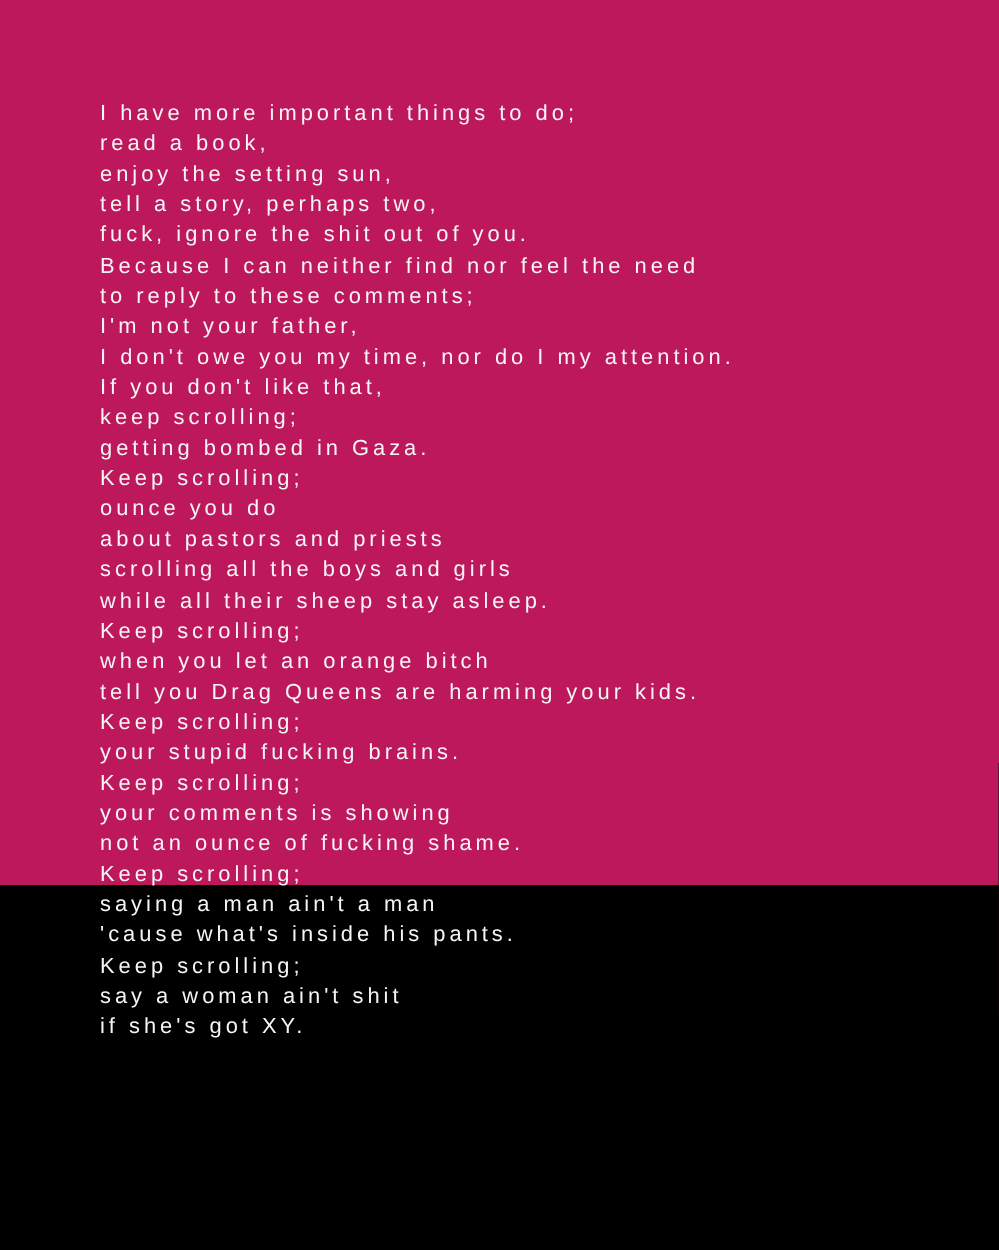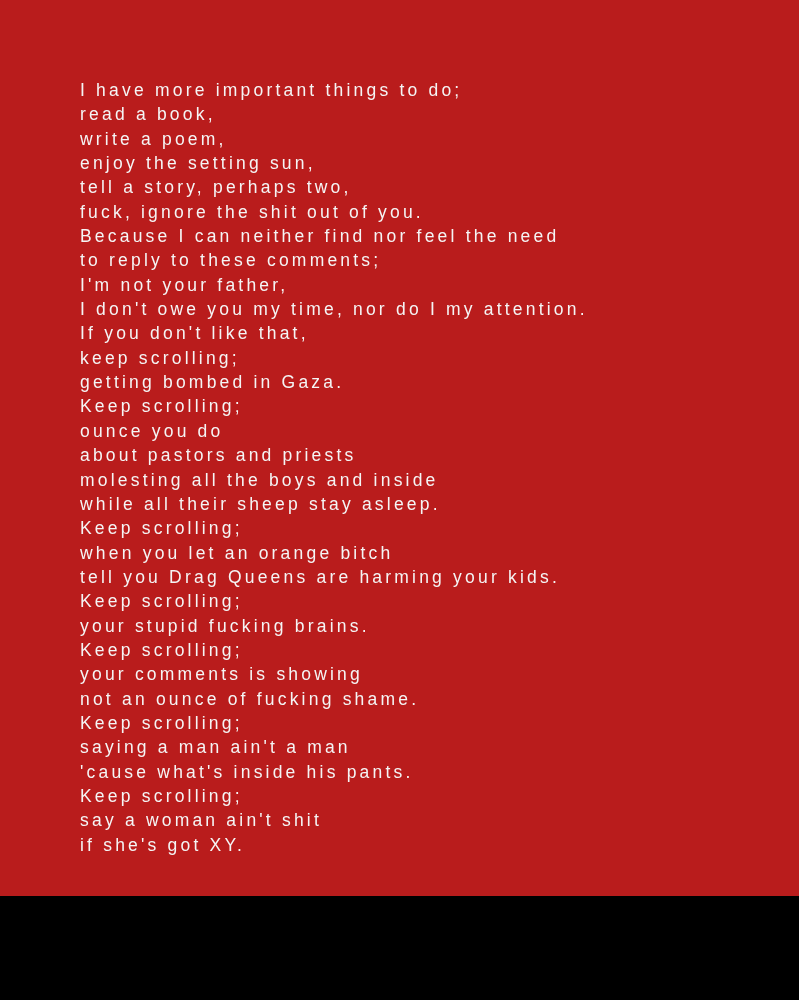--- a/index.html
+++ b/index.html
@@ -9,22 +9,22 @@
   }
   body {
     width: 799px;
     height: 1000px;
     overflow: hidden;
     font-family: "Liberation Sans", "DejaVu Sans", sans-serif;
   }
   .page {
     position: relative;
     width: 799px;
-    height: 896px;
-    background: #b91c1c;
+    height: 708px;
+    background: #be185d;
   }
   .poem {
     position: absolute;
     left: 80px;
     top: 78px;
     right: 20px;
     color: #f5f5f5;
     font-size: 17.5px;
     font-weight: 400;
     letter-spacing: 3.2px;
@@ -36,35 +36,34 @@
     height: 24.35px;
   }
 </style>
 </head>
 <body>
 
 <div class="page">
   <div class="poem">
     <div class="line">I have more important things to do;</div>
     <div class="line">read a book,</div>
-    <div class="line">write a poem,</div>
     <div class="line">enjoy the setting sun,</div>
     <div class="line">tell a story, perhaps two,</div>
     <div class="line">fuck, ignore the shit out of you.</div>
     <div class="line">Because I can neither find nor feel the need</div>
     <div class="line">to reply to these comments;</div>
     <div class="line">I'm not your father,</div>
     <div class="line">I don't owe you my time, nor do I my attention.</div>
     <div class="line">If you don't like that,</div>
     <div class="line">keep scrolling;</div>
     <div class="line">getting bombed in Gaza.</div>
     <div class="line">Keep scrolling;</div>
     <div class="line">ounce you do</div>
     <div class="line">about pastors and priests</div>
-    <div class="line">molesting all the boys and inside</div>
+    <div class="line">scrolling all the boys and girls</div>
     <div class="line">while all their sheep stay asleep.</div>
     <div class="line">Keep scrolling;</div>
     <div class="line">when you let an orange bitch</div>
     <div class="line">tell you Drag Queens are harming your kids.</div>
     <div class="line">Keep scrolling;</div>
     <div class="line">your stupid fucking brains.</div>
     <div class="line">Keep scrolling;</div>
     <div class="line">your comments is showing</div>
     <div class="line">not an ounce of fucking shame.</div>
     <div class="line">Keep scrolling;</div>

